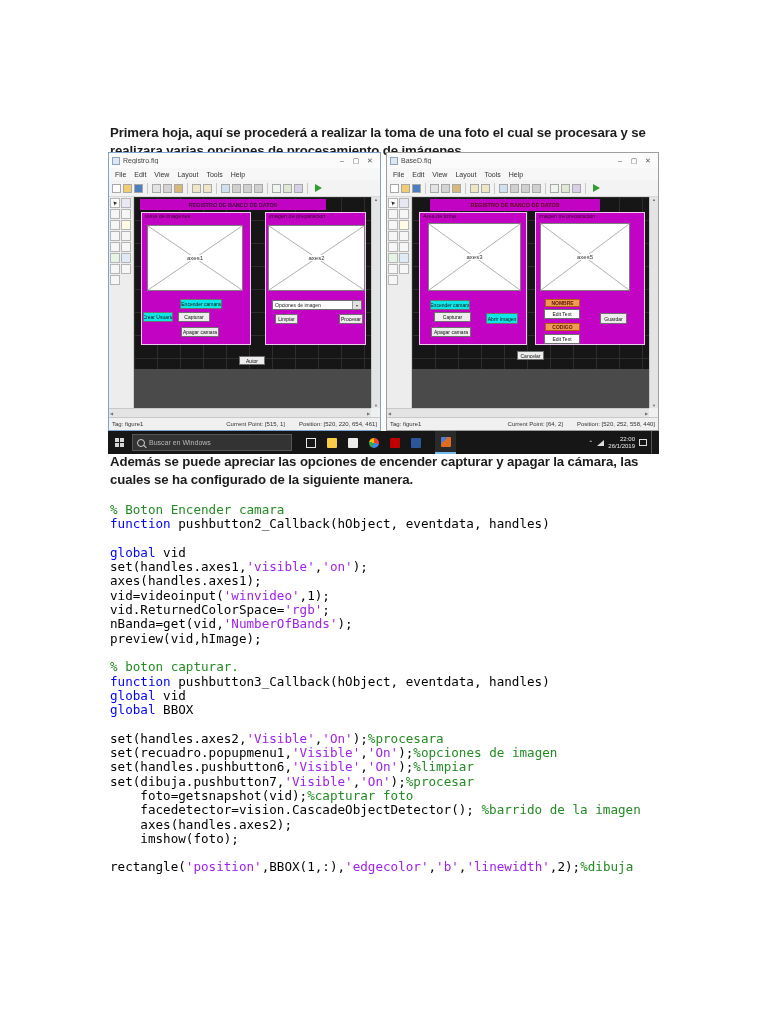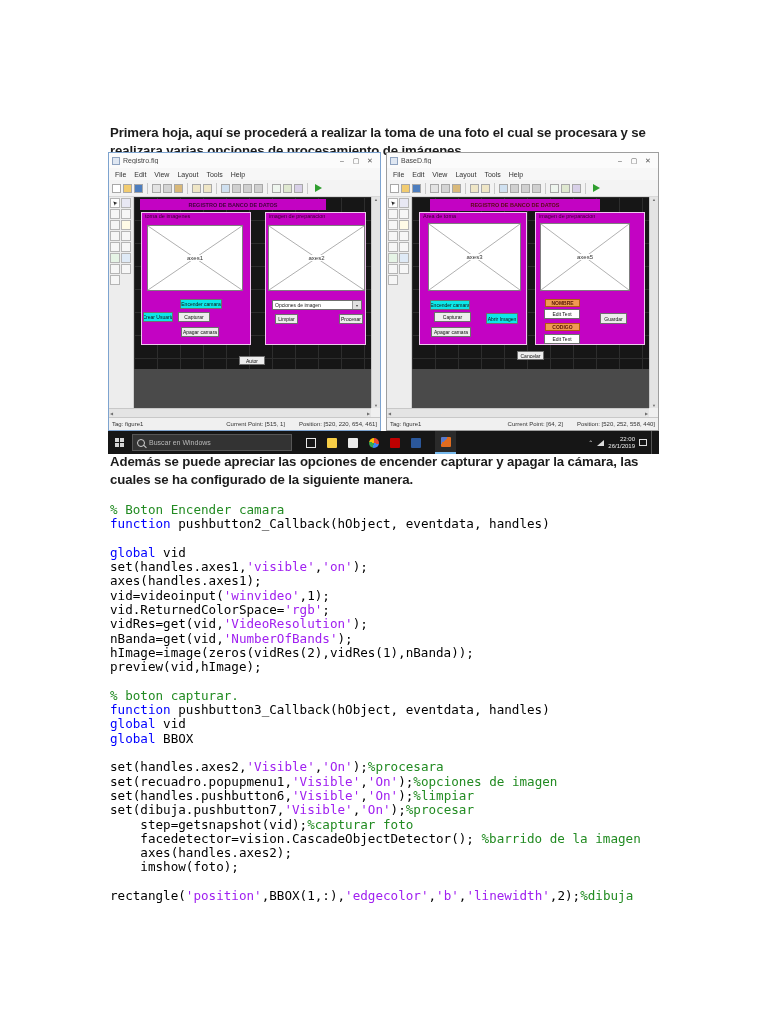--- a/index.html
+++ b/index.html
@@ -423,34 +423,32 @@
 
   <div class="code-block">
       <div class="code-line"><span class="com">% Boton Encender camara</span></div>
       <div class="code-line"><span class="kw">function</span><span class="pl"> pushbutton2_Callback(hObject, eventdata, handles)</span></div>
       <div class="code-line">&nbsp;</div>
       <div class="code-line"><span class="kw">global</span><span class="pl"> vid</span></div>
       <div class="code-line"><span class="pl">set(handles.axes1,</span><span class="str">'visible'</span><span class="pl">,</span><span class="str">'on'</span><span class="pl">);</span></div>
       <div class="code-line"><span class="pl">axes(handles.axes1);</span></div>
       <div class="code-line"><span class="pl">vid=videoinput(</span><span class="str">'winvideo'</span><span class="pl">,1);</span></div>
       <div class="code-line"><span class="pl">vid.ReturnedColorSpace=</span><span class="str">'rgb'</span><span class="pl">;</span></div>
-      <div class="code-line"><span class="pl">vidRes=get(vid,</span><span class="str">'VideoResolution'</span><span class="pl">);</span></div>
       <div class="code-line"><span class="pl">nBanda=get(vid,</span><span class="str">'NumberOfBands'</span><span class="pl">);</span></div>
-      <div class="code-line"><span class="pl">hImage=image(zeros(vidRes(2),vidRes(1),nBanda));</span></div>
       <div class="code-line"><span class="pl">preview(vid,hImage);</span></div>
       <div class="code-line">&nbsp;</div>
       <div class="code-line"><span class="com">% boton capturar.</span></div>
       <div class="code-line"><span class="kw">function</span><span class="pl"> pushbutton3_Callback(hObject, eventdata, handles)</span></div>
       <div class="code-line"><span class="kw">global</span><span class="pl"> vid</span></div>
       <div class="code-line"><span class="kw">global</span><span class="pl"> BBOX</span></div>
       <div class="code-line">&nbsp;</div>
       <div class="code-line"><span class="pl">set(handles.axes2,</span><span class="str">'Visible'</span><span class="pl">,</span><span class="str">'On'</span><span class="pl">);</span><span class="com">%procesara</span></div>
       <div class="code-line"><span class="pl">set(recuadro.popupmenu1,</span><span class="str">'Visible'</span><span class="pl">,</span><span class="str">'On'</span><span class="pl">);</span><span class="com">%opciones de imagen</span></div>
       <div class="code-line"><span class="pl">set(handles.pushbutton6,</span><span class="str">'Visible'</span><span class="pl">,</span><span class="str">'On'</span><span class="pl">);</span><span class="com">%limpiar</span></div>
       <div class="code-line"><span class="pl">set(dibuja.pushbutton7,</span><span class="str">'Visible'</span><span class="pl">,</span><span class="str">'On'</span><span class="pl">);</span><span class="com">%procesar</span></div>
-      <div class="code-line"><span class="pl">    step=getsnapshot(vid);</span><span class="com">%capturar foto</span></div>
+      <div class="code-line"><span class="pl">    foto=getsnapshot(vid);</span><span class="com">%capturar foto</span></div>
       <div class="code-line"><span class="pl">    facedetector=vision.CascadeObjectDetector(); </span><span class="com">%barrido de la imagen</span></div>
       <div class="code-line"><span class="pl">    axes(handles.axes2);</span></div>
       <div class="code-line"><span class="pl">    imshow(foto);</span></div>
       <div class="code-line">&nbsp;</div>
       <div class="code-line"><span class="pl">rectangle(</span><span class="str">'position'</span><span class="pl">,BBOX(1,:),</span><span class="str">'edgecolor'</span><span class="pl">,</span><span class="str">'b'</span><span class="pl">,</span><span class="str">'linewidth'</span><span class="pl">,2);</span><span class="com">%dibuja</span></div>
     </div>
 </div>
 
 </body></html>

